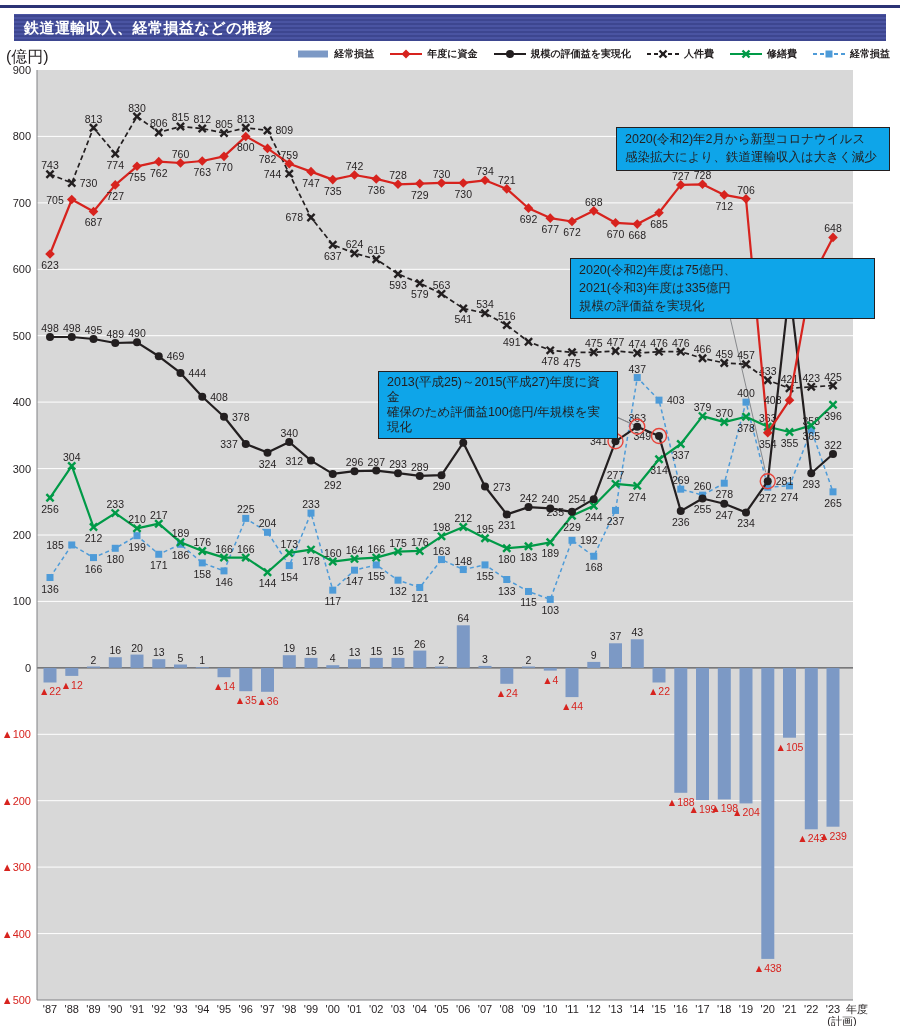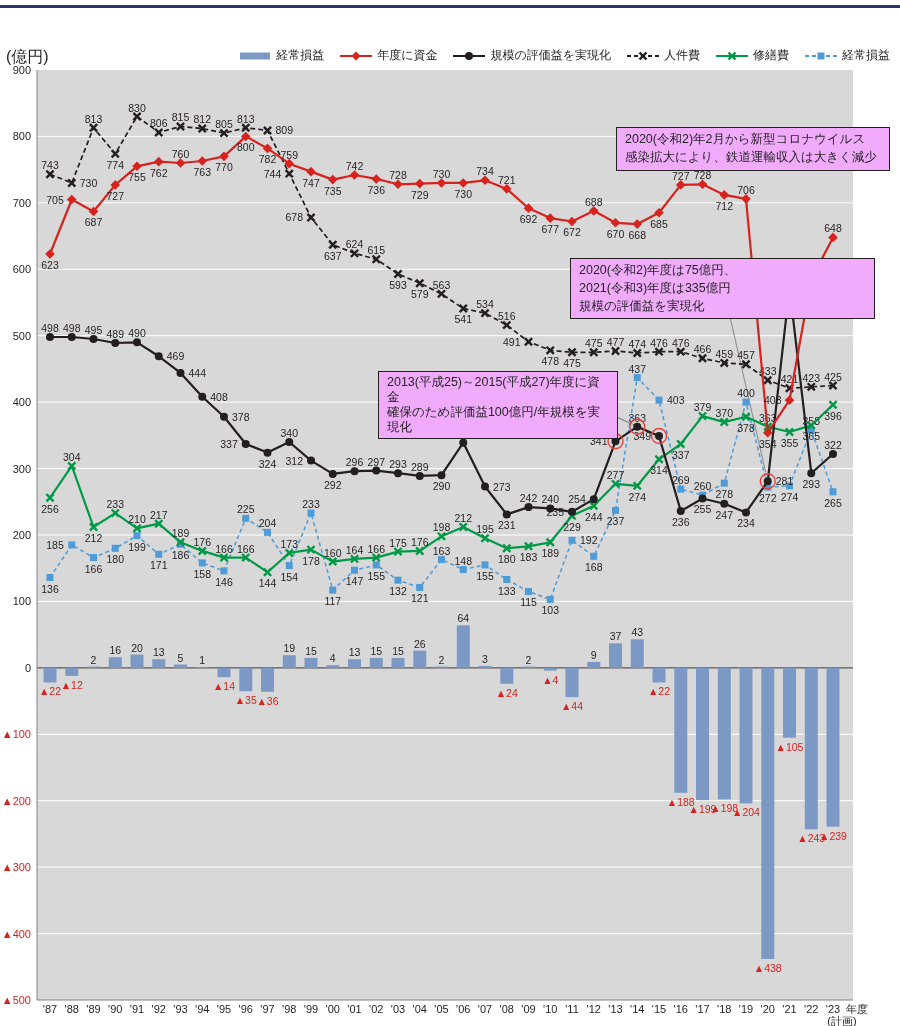--- a/index.html
+++ b/index.html
@@ -3,37 +3,38 @@
 <meta charset="utf-8">
 <style>
   html,body{margin:0;padding:0;background:#fff;}
   .page{position:relative;width:900px;height:1026px;background:#fff;overflow:hidden;
         font-family:"Liberation Sans","DejaVu Sans",sans-serif;color:#231f20;}
   .top-rule{position:absolute;left:0;top:5px;width:900px;height:3px;background:#2b3375;}
   .title-bar{position:absolute;left:14px;top:14px;width:872px;height:27px;box-sizing:border-box;
         background:repeating-linear-gradient(0deg,#3d4690 0px,#3d4690 2px,#4a54a2 2px,#4a54a2 4px);
         color:#ffffff;font-size:15px;font-weight:bold;line-height:27px;padding-left:10px;letter-spacing:.5px;}
   .unit-label{position:absolute;left:6px;top:47px;font-size:16px;color:#231f20;}
-  .legend{position:absolute;top:47px;right:10px;display:flex;align-items:center;gap:15px;font-size:12px;}
+  .legend{position:absolute;top:47px;right:10px;display:flex;align-items:center;gap:15px;font-size:10px;font-weight:bold;}
   .legend .li{display:flex;align-items:center;gap:4px;}
   .legend svg{display:block;}
   svg#chart{position:absolute;left:0;top:0;}
   .dl{font-size:10.5px;fill:#231f20;}
   .dlr{font-size:10.5px;fill:#d7231e;}
   .tick{font-size:11px;fill:#231f20;}
   .tickneg{font-size:11px;fill:#d7231e;}
-  .ann{position:absolute;box-sizing:border-box;background:#f0abfc;border:1px solid #231f20;
+  .ann{position:absolute;box-sizing:border-box;background:#0ea5e9;border:1px solid #231f20;
        padding:3px 8px;font-size:12.5px;line-height:1.42;white-space:pre-line;z-index:5;}
   #ann2{line-height:1.2;}
 </style>
 </head>
 <body>
 
 <div class="page">
   <div class="top-rule"></div>
+  <div class="title-bar">鉄道運輸収入、経常損益などの推移</div>
   <div class="unit-label">(億円)</div>
   <div class="legend" id="legend">
       <span class="li">
         <svg width="34" height="12">
           <rect x="2" y="2.5" width="30" height="7" fill="#7c99c5"></rect>
         </svg>
         <span>経常損益</span>
       </span>
       <span class="li">
         <svg width="34" height="12">

